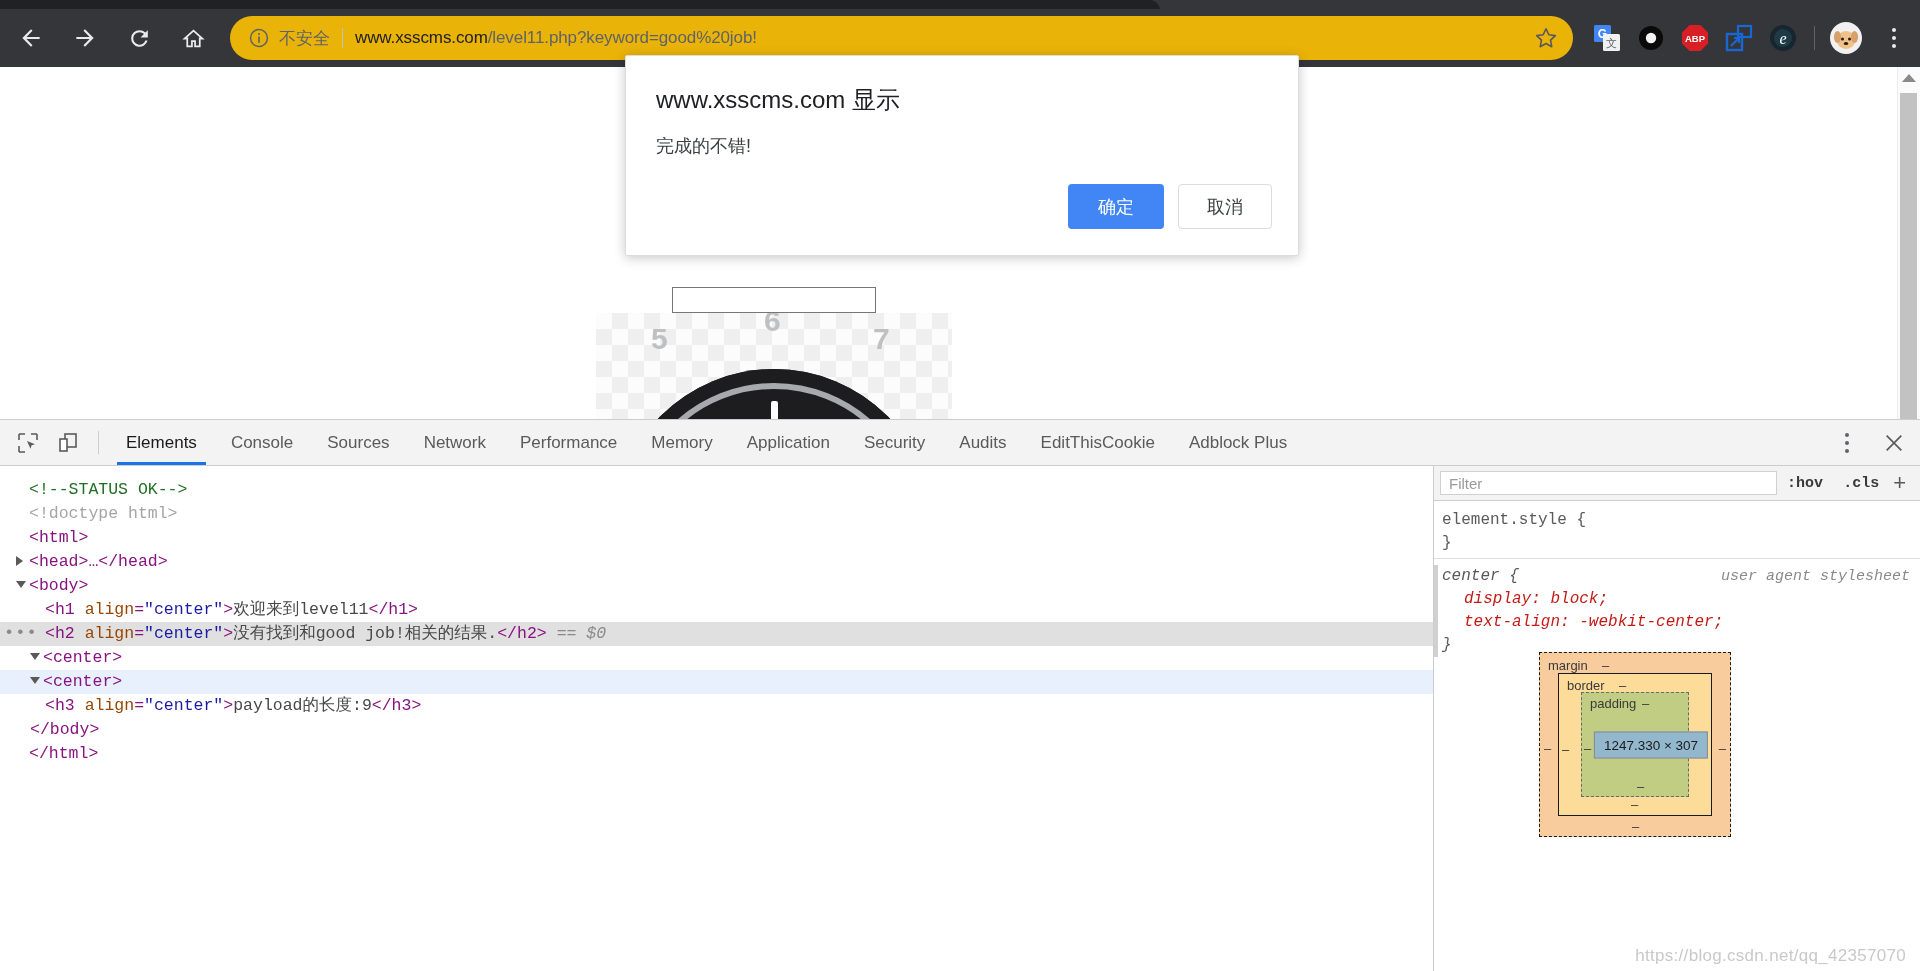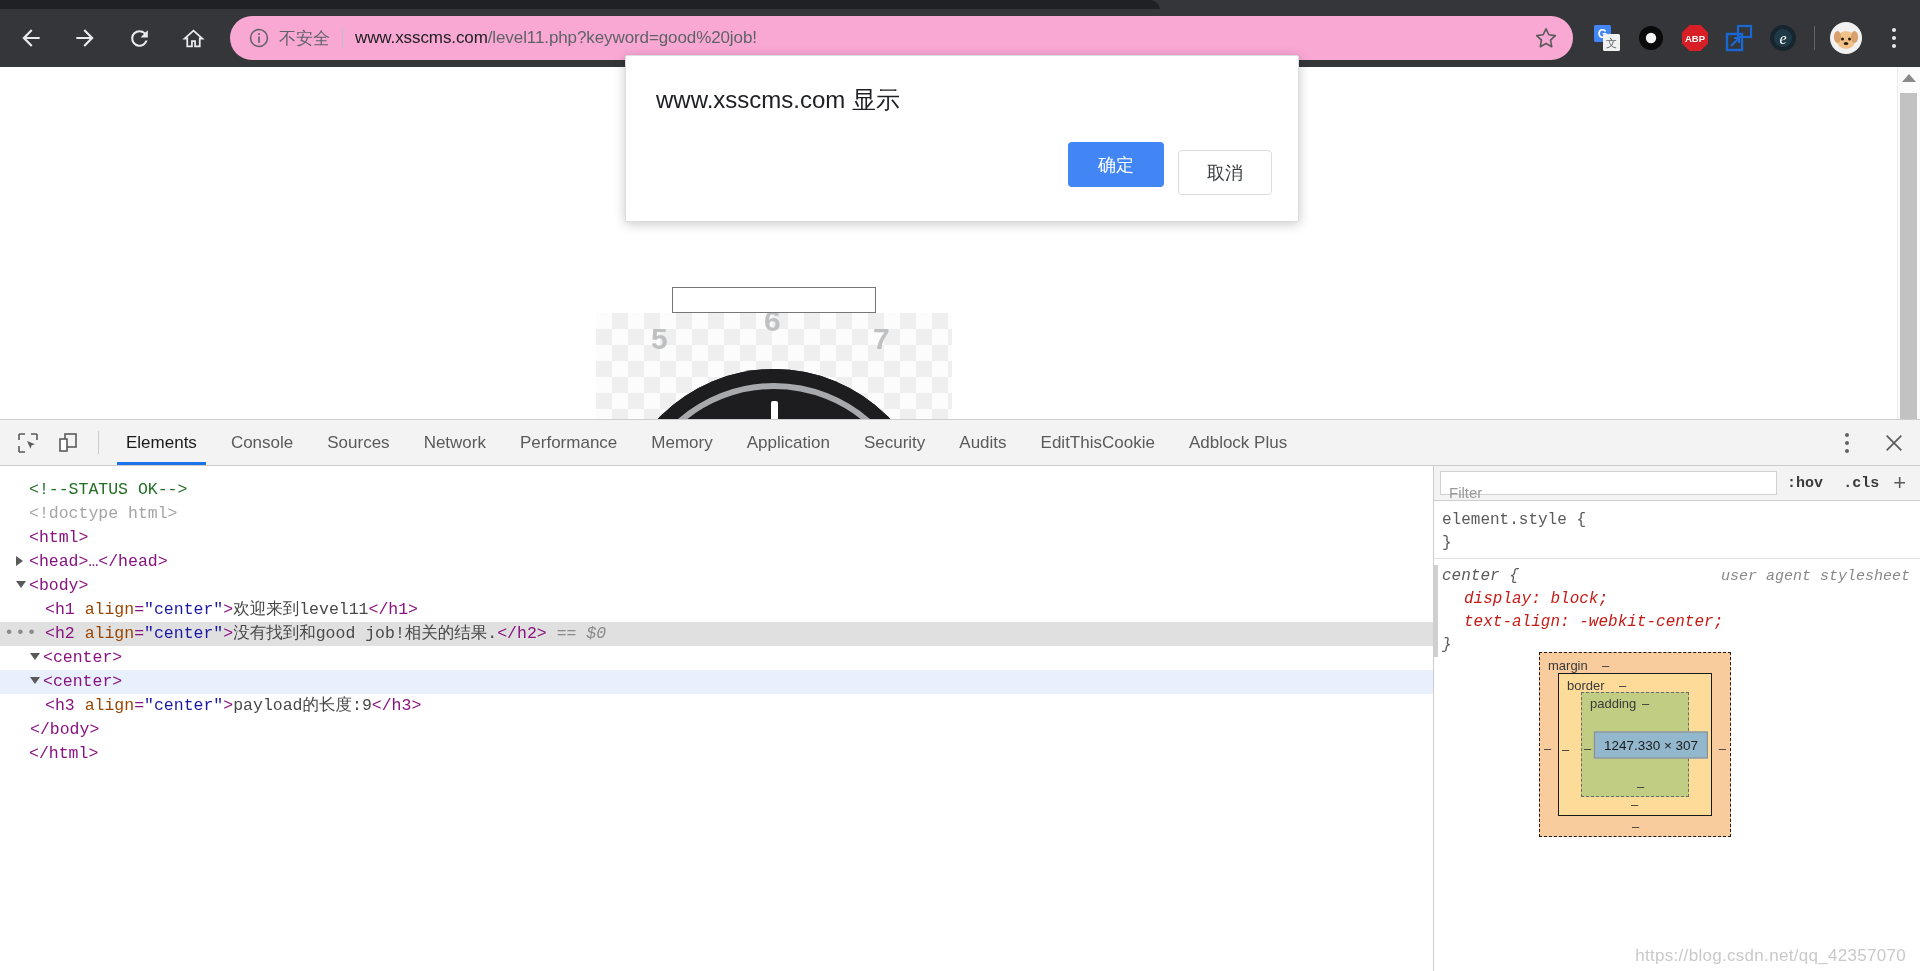--- a/index.html
+++ b/index.html
@@ -25,21 +25,21 @@
     display:flex; align-items:center;
   }
   .navbtn {
     width:46px; height:46px; margin-left:8px;
     display:flex; align-items:center; justify-content:center;
     border-radius:50%; cursor:pointer;
   }
   .navbtn svg { display:block; }
   .omnibox {
     flex:1; height:44px; margin-left:14px; margin-right:12px;
-    background:#f9a8d4; border-radius:22px;
+    background:#eab308; border-radius:22px;
     display:flex; align-items:center; padding:0 14px 0 18px;
     min-width:0;
   }
   .omni-info { width:22px; height:22px; flex:0 0 auto; margin-right:9px; }
   .omni-notsecure {
     font-size:17px; color:#5f6368; white-space:nowrap;
     font-family:"Liberation Sans", sans-serif;
   }
   .omni-sep {
     width:1px; height:20px; background:#bdc1c6; margin:0 12px;
@@ -193,21 +193,21 @@
   .st-tab.active::after {
     content:""; position:absolute; left:6px; right:6px; bottom:0; height:3px; background:#1a73e8;
   }
   .st-more { display:flex;align-items:center; padding:0 12px; color:#5a5a5a; font-size:19px; cursor:pointer;}
   .st-filterbar {
     height:34px; background:#f3f3f3; border-bottom:1px solid #cdcdcd;
     display:flex; align-items:center; padding:0 6px; gap:0;
   }
   .st-filter-input {
     flex:1; height:24px; background:#fff; border:1px solid #d0d0d0;
-    font-size:15px; color:#9a9a9a; padding:9px 8px; line-height:24px;
+    font-size:15px; color:#9a9a9a; padding:0 8px; line-height:24px;
     box-sizing:border-box; font-family:"Liberation Sans",sans-serif;
   }
   .st-hov, .st-cls {
     font-family:"Liberation Mono", monospace; font-size:15px; font-weight:bold;
     color:#3a3a3a; padding:0 10px; cursor:pointer;
   }
   .st-plus { font-size:22px; color:#5a5a5a; padding:0 8px 0 4px; cursor:pointer; }
 
   .st-rules {
     font-family:"Liberation Mono", monospace; font-size:16px; line-height:23px;
@@ -272,21 +272,20 @@
   }
   .btn-primary {
     background:#4285f4; color:#ffffff; border:none; border-radius:4px;
     font-size:18px; padding:0 30px; height:45px; cursor:pointer;
     font-family:"Liberation Sans", sans-serif;
   }
   .btn-secondary {
     background:#ffffff; color:#3c4043; border:1px solid #dadce0; border-radius:4px;
     font-size:18px; padding:0 28px; height:45px; cursor:pointer;
     font-family:"Liberation Sans", sans-serif;
-    margin-top:8px;
   }
 </style>
 </head>
 <body>
 
 <div id="root">
 
   <div class="tabstrip">
     <div class="tab-active"></div>
   </div>
@@ -547,19 +546,20 @@
           </div>
         </div>
 
         <div class="watermark">https://blog.csdn.net/qq_42357070</div>
       </div>
     </div>
   </div>
 
   <div class="jsdialog">
     <div class="jsd-title">www.xsscms.com 显示</div>
+    <div class="jsd-msg">完成的不错!</div>
     <div class="jsd-btns">
       <button class="btn-primary">确定</button>
       <button class="btn-secondary">取消</button>
     </div>
   </div>
 
 </div>
 
 </body></html>

